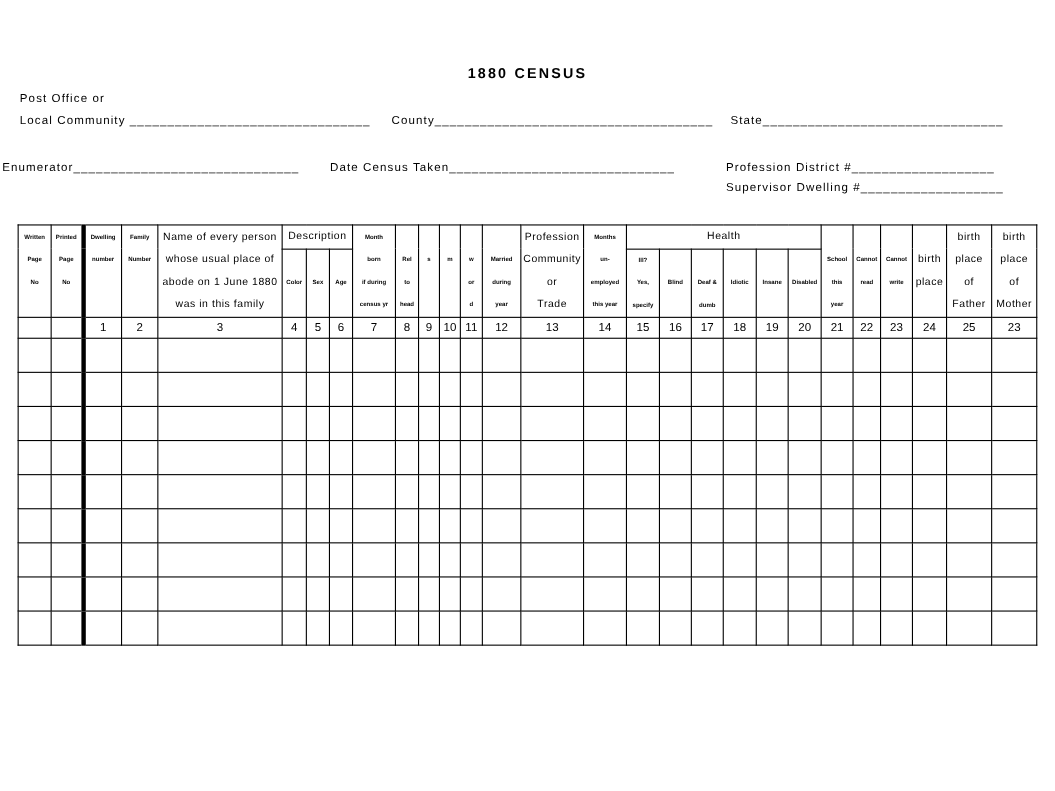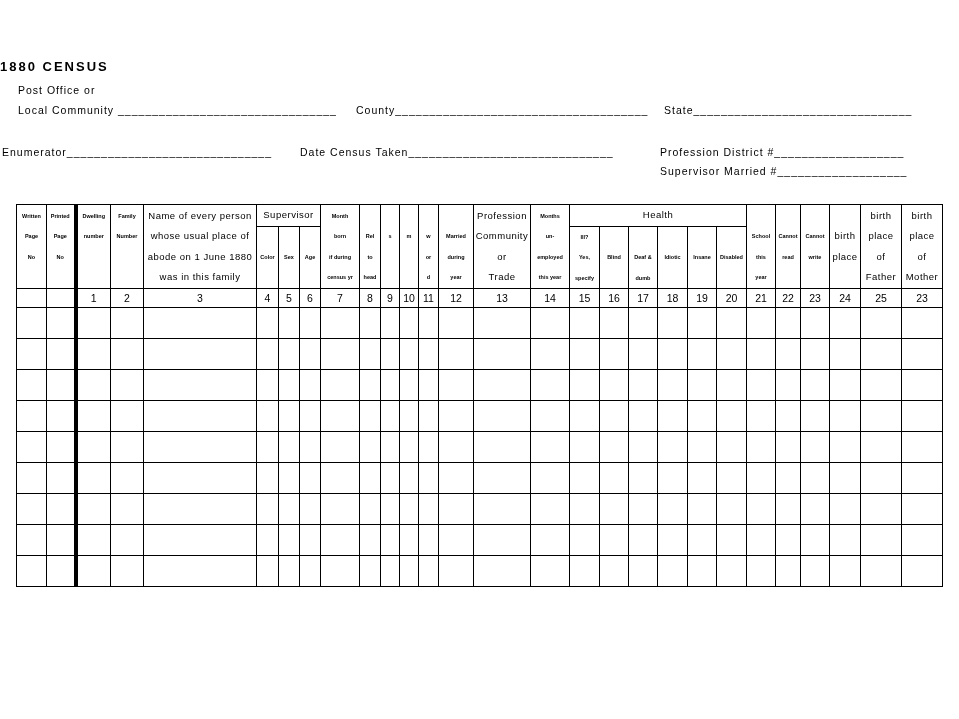--- a/index.html
+++ b/index.html
@@ -1,17 +1,17 @@
 <!DOCTYPE html>
 <html><head>
 <meta charset="utf-8">
 <style>
   html, body { margin:0; padding:0; background:#ffffff; }
   body { width:959px; height:719px; position:relative; overflow:hidden; font-family:"Liberation Sans", sans-serif; color:#000; }
-  .title { position:absolute; left:0; width:959px; top:59px; font-weight:bold; font-size:13px; letter-spacing:2px; }
+  .title { position:absolute; left:0; width:959px; top:59px; text-align:center; font-weight:bold; font-size:13px; letter-spacing:2px; }
   .line { position:absolute; font-size:10.5px; letter-spacing:1px; white-space:pre; }
   table.census { position:absolute; left:16px; top:204px; border-collapse:collapse; table-layout:fixed; }
   table.census td { border:1.5px solid #000; padding:0; text-align:center; vertical-align:middle; overflow:hidden; }
   .hcell { font-size:9.5px; letter-spacing:0.5px; line-height:20.5px; }
   .tiny { font-size:5.5px; font-weight:bold; letter-spacing:0; line-height:20.5px; }
   .numrow td { height:18px; font-size:10.5px; }
   .datarow td { height:30px; }
   .thick { border-left:4px solid #000 !important; }
   .hdr-line { display:block; height:20.5px; white-space:nowrap; }
 </style>
@@ -20,21 +20,21 @@
 
 <div class="title">1880 CENSUS</div>
 
 <div class="line" style="left:18px;top:84px;">Post Office or</div>
 <div class="line" style="left:18px;top:104px;">Local Community ________________________________</div>
 <div class="line" style="left:356px;top:104px;text-align:right;">County_____________________________________</div>
 <div class="line" style="left:664px;top:104px;">State________________________________</div>
 <div class="line" style="left:2px;top:146px;">Enumerator______________________________</div>
 <div class="line" style="left:300px;top:146px;">Date Census Taken______________________________</div>
 <div class="line" style="left:660px;top:146px;">Profession District #___________________</div>
-<div class="line" style="left:660px;top:165px;">Supervisor Married #___________________</div>
+<div class="line" style="left:660px;top:165px;">Supervisor Dwelling #___________________</div>
 
 <table class="census">
   <colgroup>
     <col style="width:30px">
       <col style="width:29px">
       <col style="width:35px">
       <col style="width:33px">
     <col style="width:113px">
       <col style="width:22px">
       <col style="width:21px">
@@ -85,21 +85,21 @@
           <span class="hdr-line">Number</span>
           <span class="hdr-line"></span>
           <span class="hdr-line"></span>
     </td>
     <td rowspan="2" class="hcell">
       <span class="hdr-line">Name of every person</span>
           <span class="hdr-line">whose usual place of</span>
           <span class="hdr-line">abode on 1 June 1880</span>
           <span class="hdr-line">was in this family</span>
     </td>
-    <td colspan="3" class="hcell" style="height:19px;">Supervisor</td>
+    <td colspan="3" class="hcell" style="height:19px;">Description</td>
     <td rowspan="2" class="tiny">
       <span class="hdr-line">Month</span>
           <span class="hdr-line">born</span>
           <span class="hdr-line">if during</span>
           <span class="hdr-line">census yr</span>
     </td>
     <td rowspan="2" class="tiny">
       <span class="hdr-line"></span>
           <span class="hdr-line">Rel</span>
           <span class="hdr-line">to</span>

